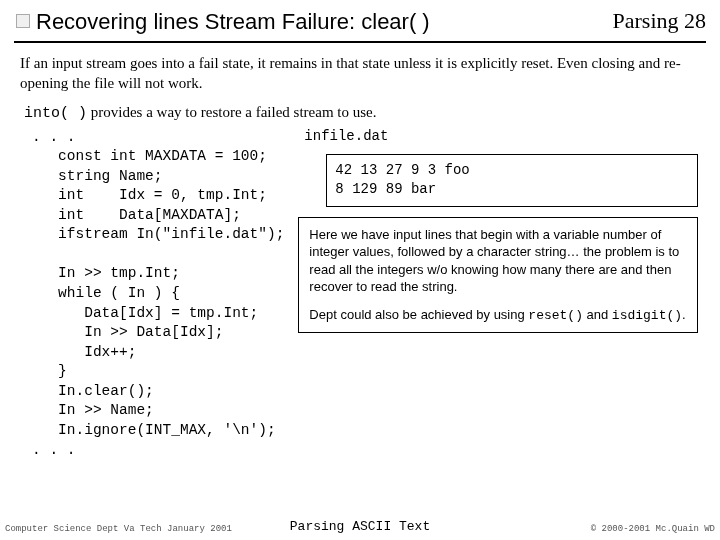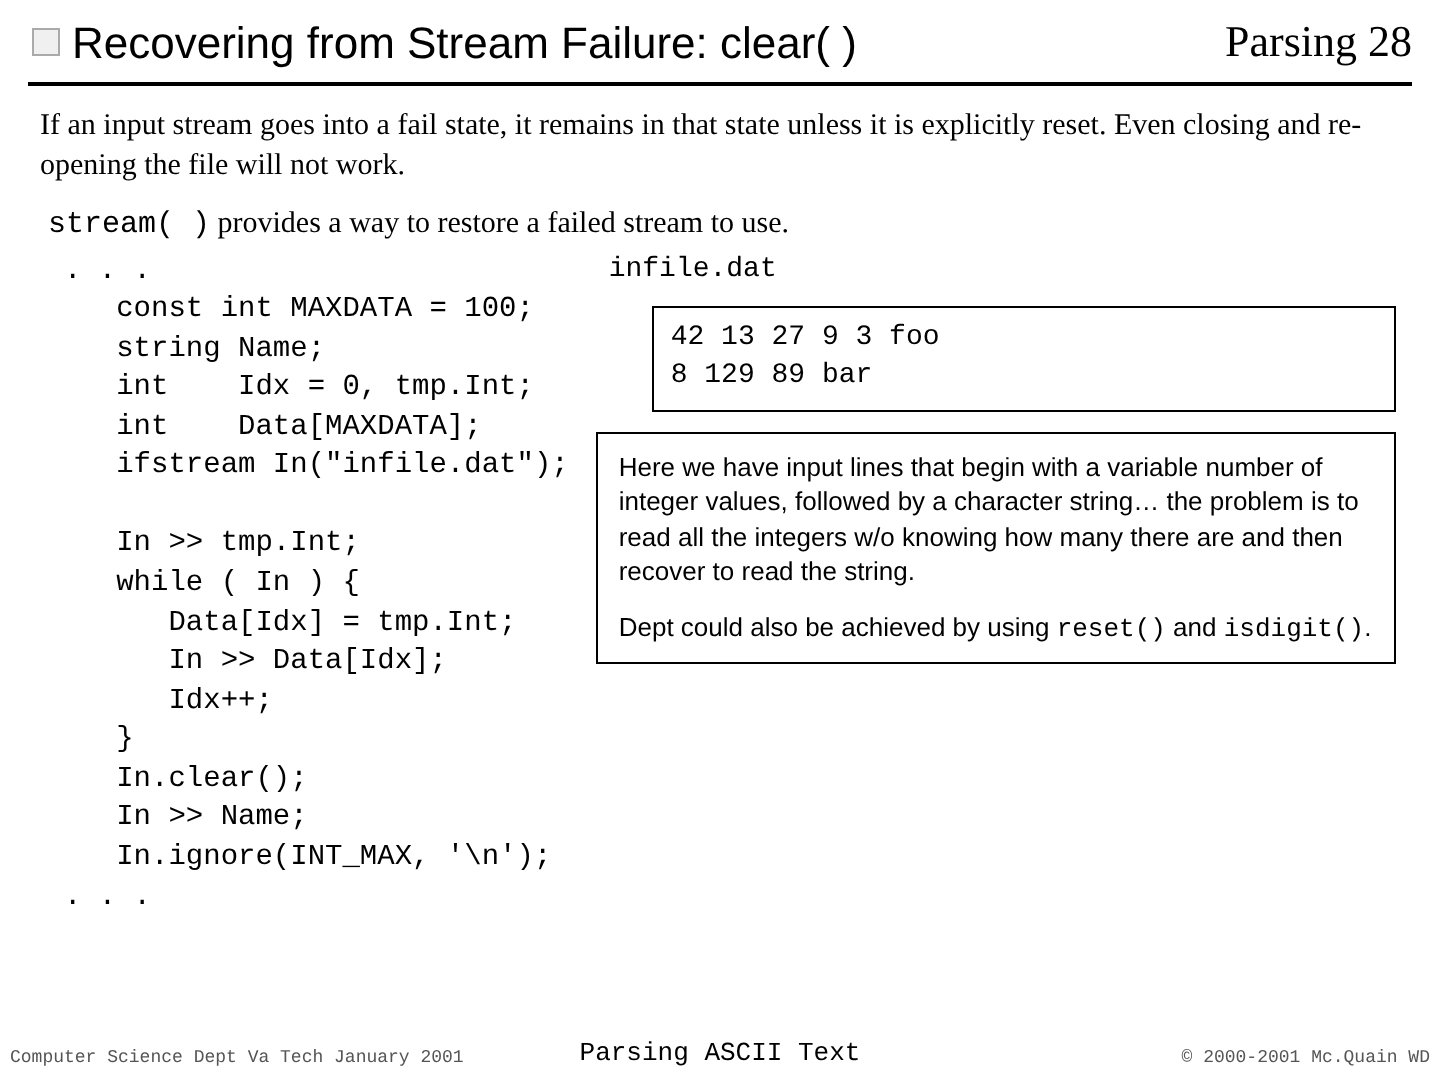--- a/index.html
+++ b/index.html
@@ -130,35 +130,35 @@
   }
 </style>
 </head>
 <body>
 
 <div class="slide">
 
   <div class="header">
     <div class="title-wrap">
       <span class="title-box"></span>
-      <span class="title">Recovering from Stream Failure:  clear( )</span>
+      <span class="title">Recovering lines Stream Failure:  clear( )</span>
     </div>
     <div class="page-mark">
       <span>Parsing</span>
       <span> </span>
       <span>28</span>
     </div>
   </div>
 
   <hr class="rule">
 
   <p class="intro">If an input stream goes into a fail state, it remains in that state unless it is explicitly reset. Even closing and re-opening the file will not work.</p>
 
   <p class="lead">
-    <span class="mono">stream( )</span><span> provides a way to restore a failed stream to use.</span>
+    <span class="mono">into( )</span><span> provides a way to restore a failed stream to use.</span>
   </p>
 
   <div class="content">
     <pre class="code">. . .
    const int MAXDATA = 100;
    string Name;
    int    Idx = 0, tmp.Int;
    int    Data[MAXDATA];
    ifstream In("infile.dat");
 

